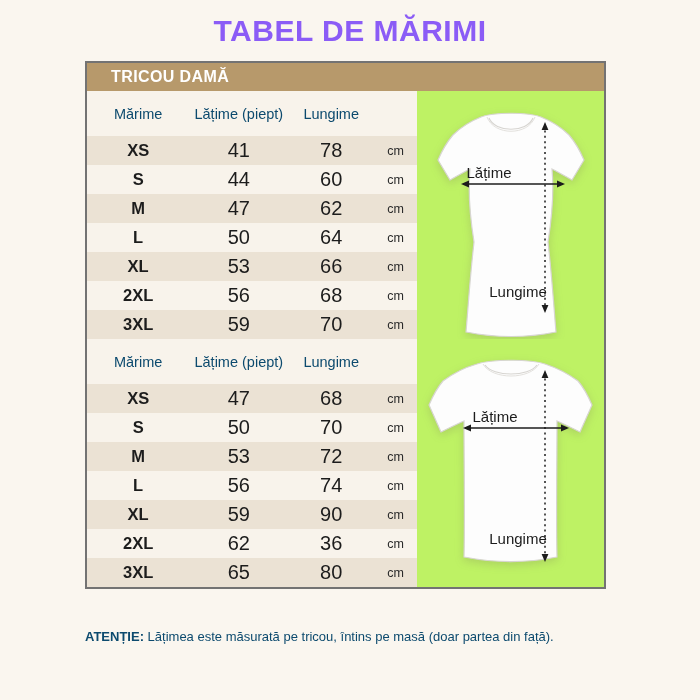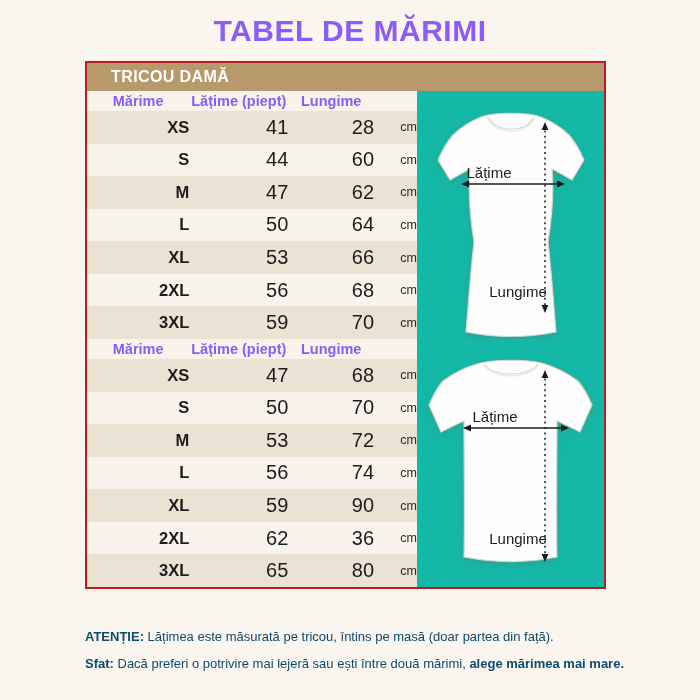--- a/index.html
+++ b/index.html
@@ -9,40 +9,40 @@
     font-family:"Liberation Sans", sans-serif;
     overflow:hidden;
   }
   .title {
     position:absolute; top:14px; left:0; width:700px;
     text-align:center; font-size:30px; font-weight:900;
     letter-spacing:.5px; color:#8b5cf6; margin:0;
   }
   .panel {
     position:absolute; left:85px; top:61px; width:521px;
-    border:2px solid #b91c1c; box-sizing:border-box; background:#ffffff;
+    border:2px solid #737373; box-sizing:border-box; background:#ffffff;
   }
   .section-bar {
     height:28px; background:#b7996b; color:#ffffff;
     font-weight:bold; font-size:16px; letter-spacing:.4px;
     display:flex; align-items:center; padding-left:24px; box-sizing:border-box;
   }
   .section-body { display:flex; height:248px; }
   table.size-table { width:330px; border-collapse:collapse; table-layout:fixed; }
   table.size-table th, table.size-table td { padding:0; text-align:center; vertical-align:middle; }
   table.size-table thead th {
-    height:20px; background:#f8f3eb; font-weight:bold; font-size:14.5px; color:#8b5cf6;
+    height:45px; background:#f8f3eb; font-weight:normal; font-size:14.5px; color:#0c4a6e;
   }
   table.size-table tbody tr:nth-child(odd)  { background:#ebe2d4; }
   table.size-table tbody tr:nth-child(even) { background:#f8f3eb; }
-  table.size-table tbody td { height:20px;text-align:right; }
+  table.size-table tbody td { height:20px; }
   td.c-size { font-weight:bold; font-size:16.5px; }
   td.c-num  { font-size:20px; }
   td.c-unit { font-size:12.5px; color:#2b2b2b; }
-  .imgbox { flex:1; background:#14b8a6; position:relative; overflow:hidden; }
+  .imgbox { flex:1; background:#bef264; position:relative; overflow:hidden; }
   .imgbox svg { position:absolute; left:0; top:0; }
   .tee { filter: drop-shadow(0 3px 4px rgba(110,100,85,.22)); }
   .measure-text { font-family:"Liberation Sans", sans-serif; font-size:15px; fill:#1c1c1c; }
   .footer {
     position:absolute; left:85px; top:627px; width:545px;
     font-size:13px; line-height:1.5; color:#0c4a6e;
   }
   .footer p { margin:0; }
   .footer p.tip { margin-top:7px; }
 </style>
@@ -68,21 +68,21 @@
             <th>Mărime</th>
             <th>Lățime (piept)</th>
             <th>Lungime</th>
             <th></th>
           </tr>
         </thead>
         <tbody>
             <tr>
               <td class="c-size">XS</td>
               <td class="c-num">41</td>
-              <td class="c-num">28</td>
+              <td class="c-num">78</td>
               <td class="c-unit">cm</td>
             </tr>
             <tr>
               <td class="c-size">S</td>
               <td class="c-num">44</td>
               <td class="c-num">60</td>
               <td class="c-unit">cm</td>
             </tr>
             <tr>
               <td class="c-size">M</td>
@@ -229,14 +229,13 @@
           <text class="measure-text" x="101" y="205" text-anchor="middle">Lungime</text>
         </svg>
       </div>
     </div>
   </div>
 
 </div>
 
 <div class="footer">
   <p><b>ATENȚIE:</b><span> Lățimea este măsurată pe tricou, întins pe masă (doar partea din față).</span></p>
-  <p class="tip"><b>Sfat:</b><span> Dacă preferi o potrivire mai lejeră sau ești între două mărimi, </span><b>alege mărimea mai mare.</b></p>
 </div>
 
 </body></html>

